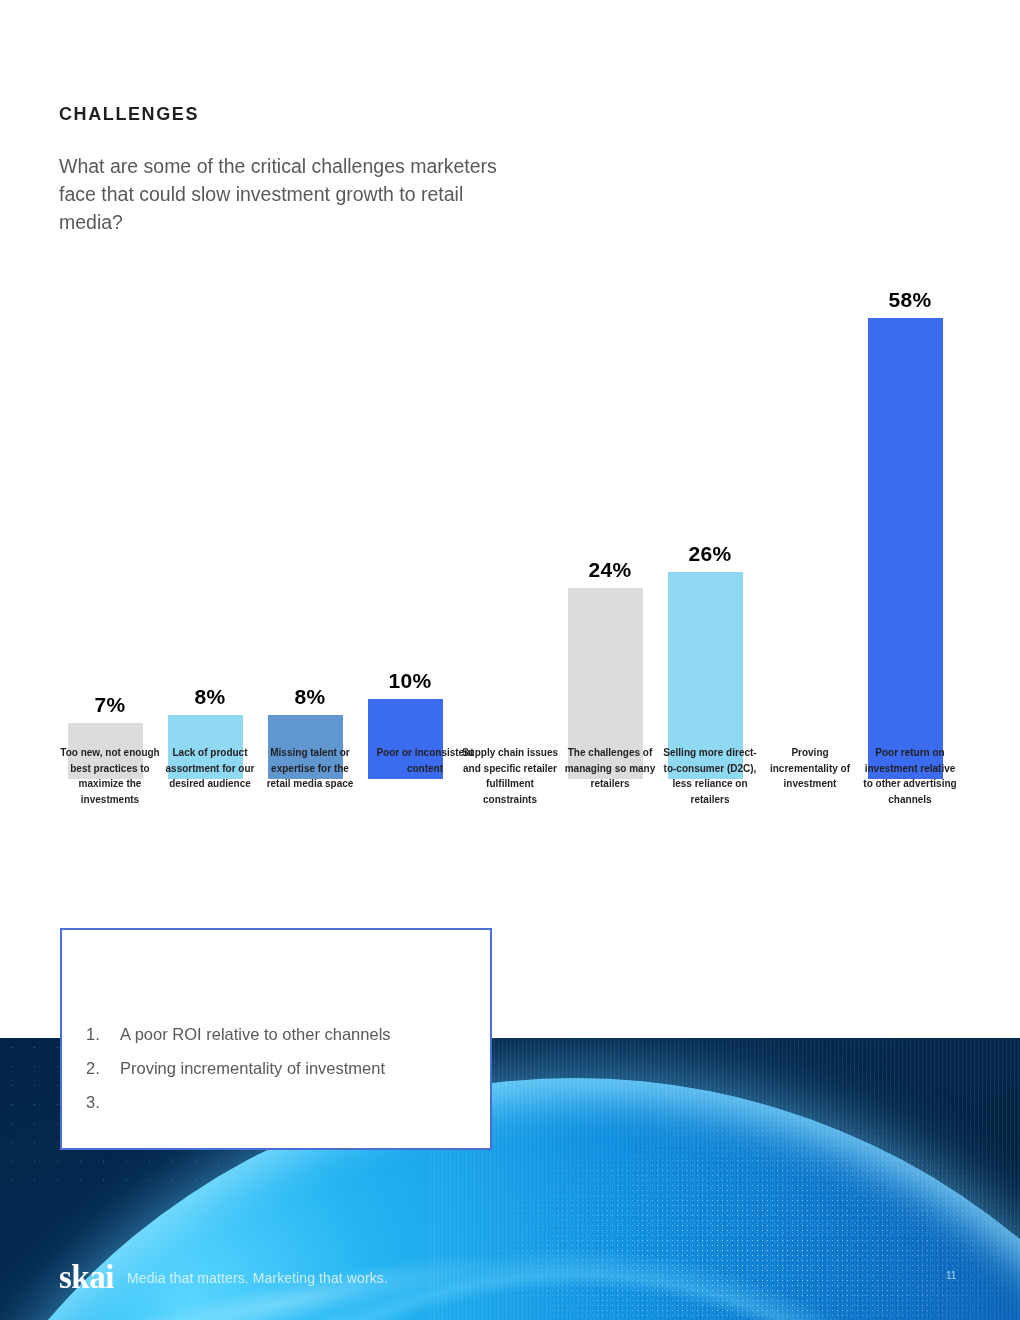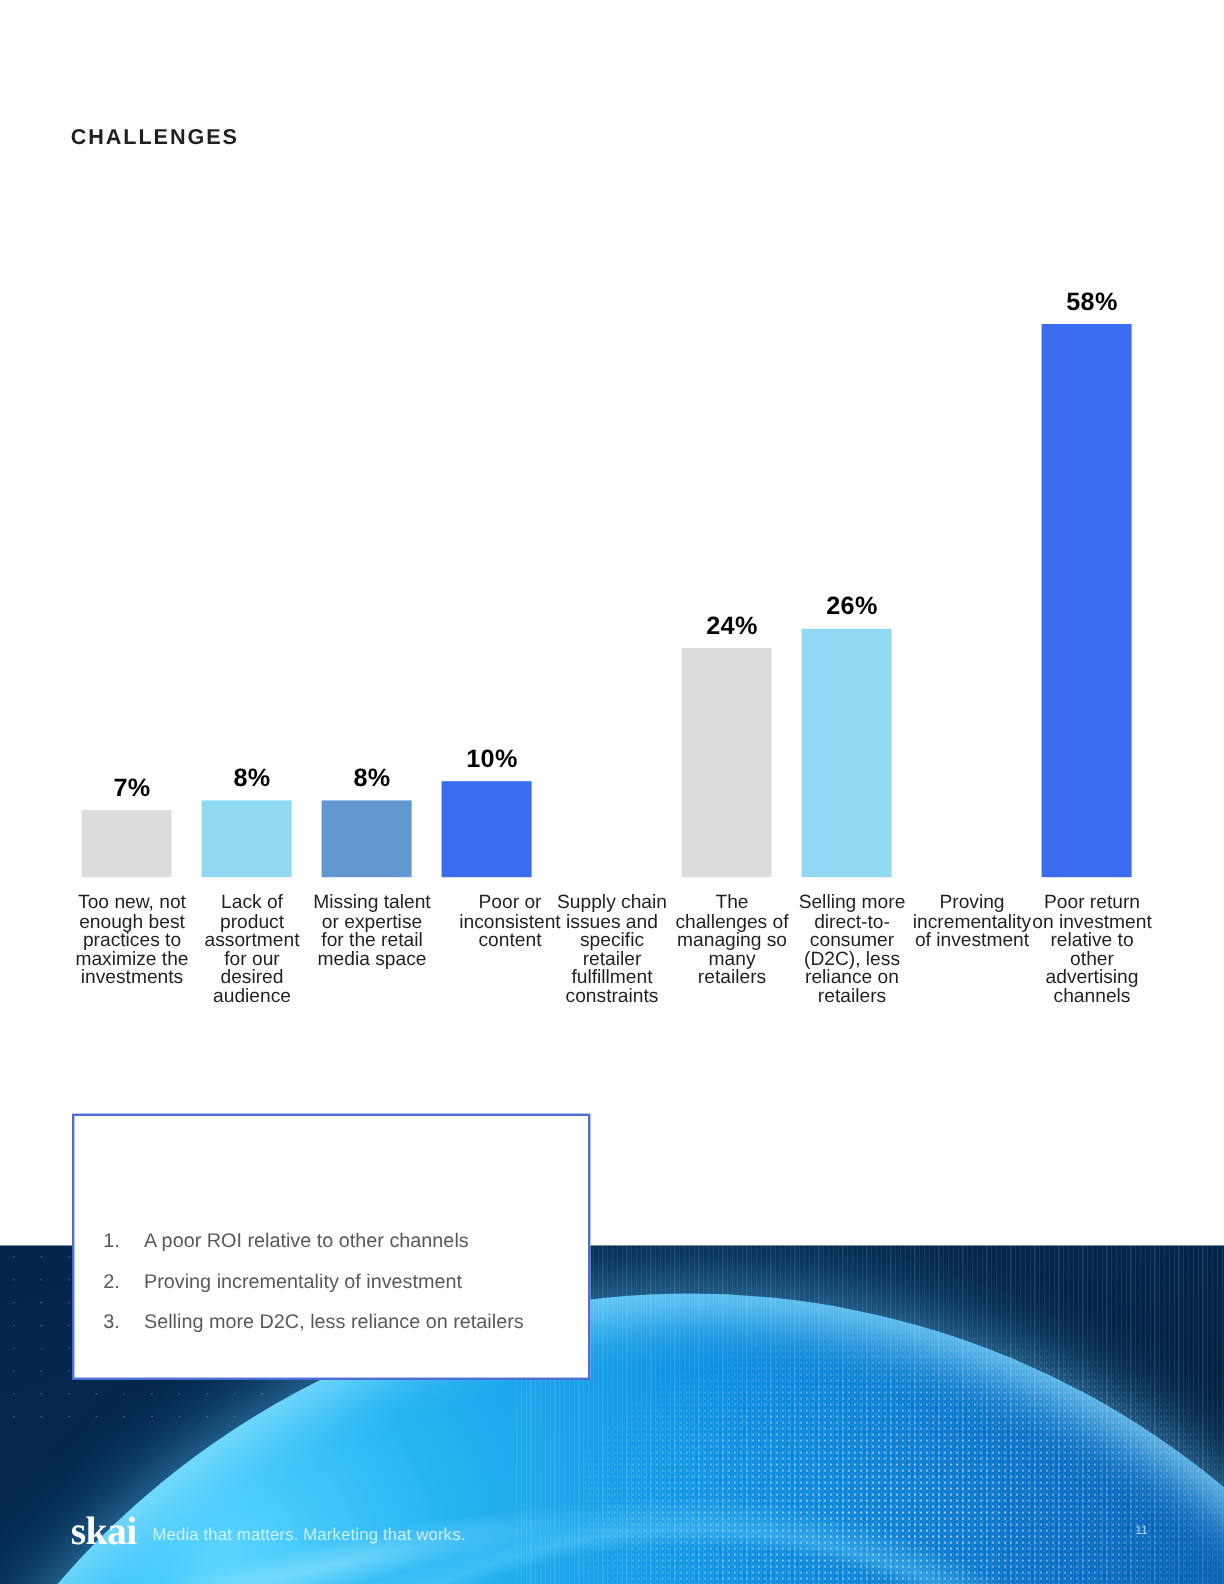--- a/index.html
+++ b/index.html
@@ -43,20 +43,21 @@
   .chart {
     position: absolute;
     left: 0;
     top: 0;
     width: 1020px;
     height: 880px;
   }
   .bar-group {
     position: absolute;
     width: 100px;
+    margin-top: 48px;
   }
   .bar-value {
     position: absolute;
     bottom: 0;
     left: 0;
     width: 100px;
     text-align: center;
     font-size: 21px;
     font-weight: 700;
     color: #000000;
@@ -65,23 +66,24 @@
   .bar-rect {
     position: absolute;
     left: 8px;
     width: 75px;
   }
   .bar-label {
     position: absolute;
     top: 745px;
     width: 100px;
     text-align: center;
-    font-size: 16px;
+    font-size: 10px;
     line-height: 15.5px;
     color: #231f20;
+    font-weight: bold;
   }
 
   
   .callout {
     position: absolute;
     left: 60px;
     top: 928px;
     width: 432px;
     height: 222px;
     background: #ffffff;
@@ -246,20 +248,21 @@
     font-size: 10px;
     color: rgba(225, 245, 255, 0.75);
   }
 </style>
 </head>
 <body>
 
 <div class="page">
 
   <div class="eyebrow">CHALLENGES</div>
+  <div class="question">What are some of the critical challenges marketers face that could slow investment growth to retail media?</div>
 
   <div class="chart" id="chart">
       <div class="bar-group" style="left: 60px; top: 641px; height: 90px;">
         <div class="bar-value" style="bottom: 62px;">7%</div>
         <div class="bar-rect" style="bottom: 0px; height: 56px; background: rgb(220, 220, 220);"></div>
       </div>
       <div class="bar-label" style="left: 60px;">Too new, not enough best practices to maximize the investments</div>
       <div class="bar-group" style="left: 160px; top: 633px; height: 98px;">
         <div class="bar-value" style="bottom: 70px;">8%</div>
         <div class="bar-rect" style="bottom: 0px; height: 64px; background: rgb(143, 217, 242);"></div>
@@ -299,21 +302,20 @@
         <li>
           <span class="callout-num">1.</span>
           <span>A poor ROI relative to other channels</span>
         </li>
         <li>
           <span class="callout-num">2.</span>
           <span>Proving incrementality of investment</span>
         </li>
         <li>
           <span class="callout-num">3.</span>
-          <span>Selling more D2C, less reliance on retailers</span>
         </li>
       </ol>
   </div>
 
   <div class="globe">
     <div class="globe-sky"></div>
     <div class="starfield"></div>
     <div class="globe-sphere"></div>
     <div class="globe-rim"></div>
     <div class="globe-grid"></div>

